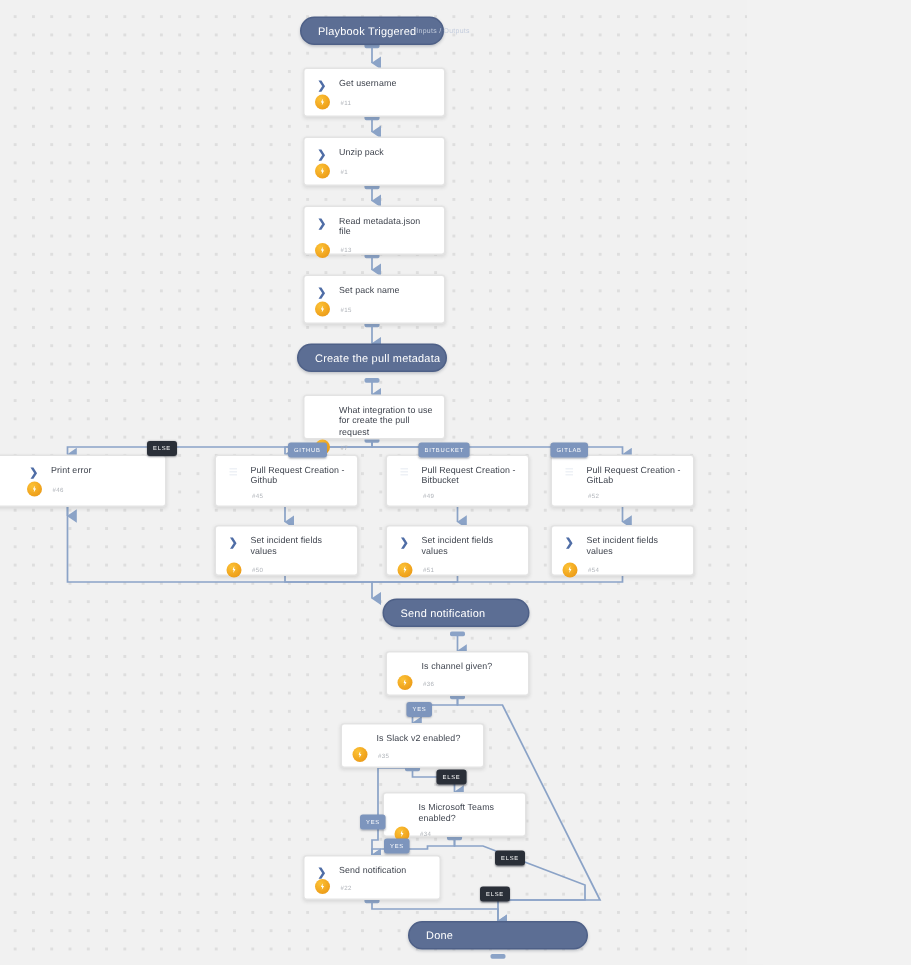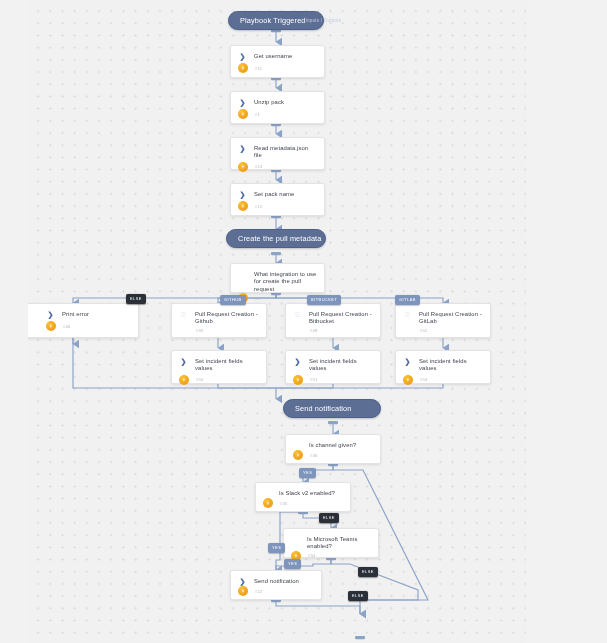--- a/index.html
+++ b/index.html
@@ -13,21 +13,20 @@
   
   #canvas {
     position: relative;
     width: 498px;
     height: 643px;
     background-color: #f1f1f1;
     background-image: radial-gradient(circle, #dedede 1px, transparent 1.1px);
     background-size: 12.2px 12.2px;
     background-position: 4px 5px;
     overflow: hidden;
-    margin-left: 28px;
   }
   #edges { position:absolute; left:0; top:0; width:607px; height:643px; pointer-events:none; }
 
   
   .section-head {
     position: absolute;
     height: 19px;
     border-radius: 10px;
     background: #5c6e94;
     border: 1px solid #4e6087;
@@ -230,20 +229,24 @@
   <div class="section-head" style="left:198px; top:229px; width:100px;">
     <span class="sh-title">Create the pull metadata</span>
     <span class="sh-sub"></span>
   </div>
 
   <div class="section-head" style="left:255px; top:399px; width:98px;">
     <span class="sh-title">Send notification</span>
     <span class="sh-sub"></span>
   </div>
 
+  <div class="section-head" style="left:272px; top:614px; width:120px;">
+    <span class="sh-title">Done</span>
+    <span class="sh-sub"></span>
+  </div>
 
   <div class="task" style="left:202px; top:45px; width:95px; height:33px;">
     <div class="t-row">
       <span class="t-ico">
           <span class="ic-script">❯</span>
         </span>
       <span class="t-title">Get username</span>
     </div>
     <div class="t-foot">
       <span class="t-badge"></span>

